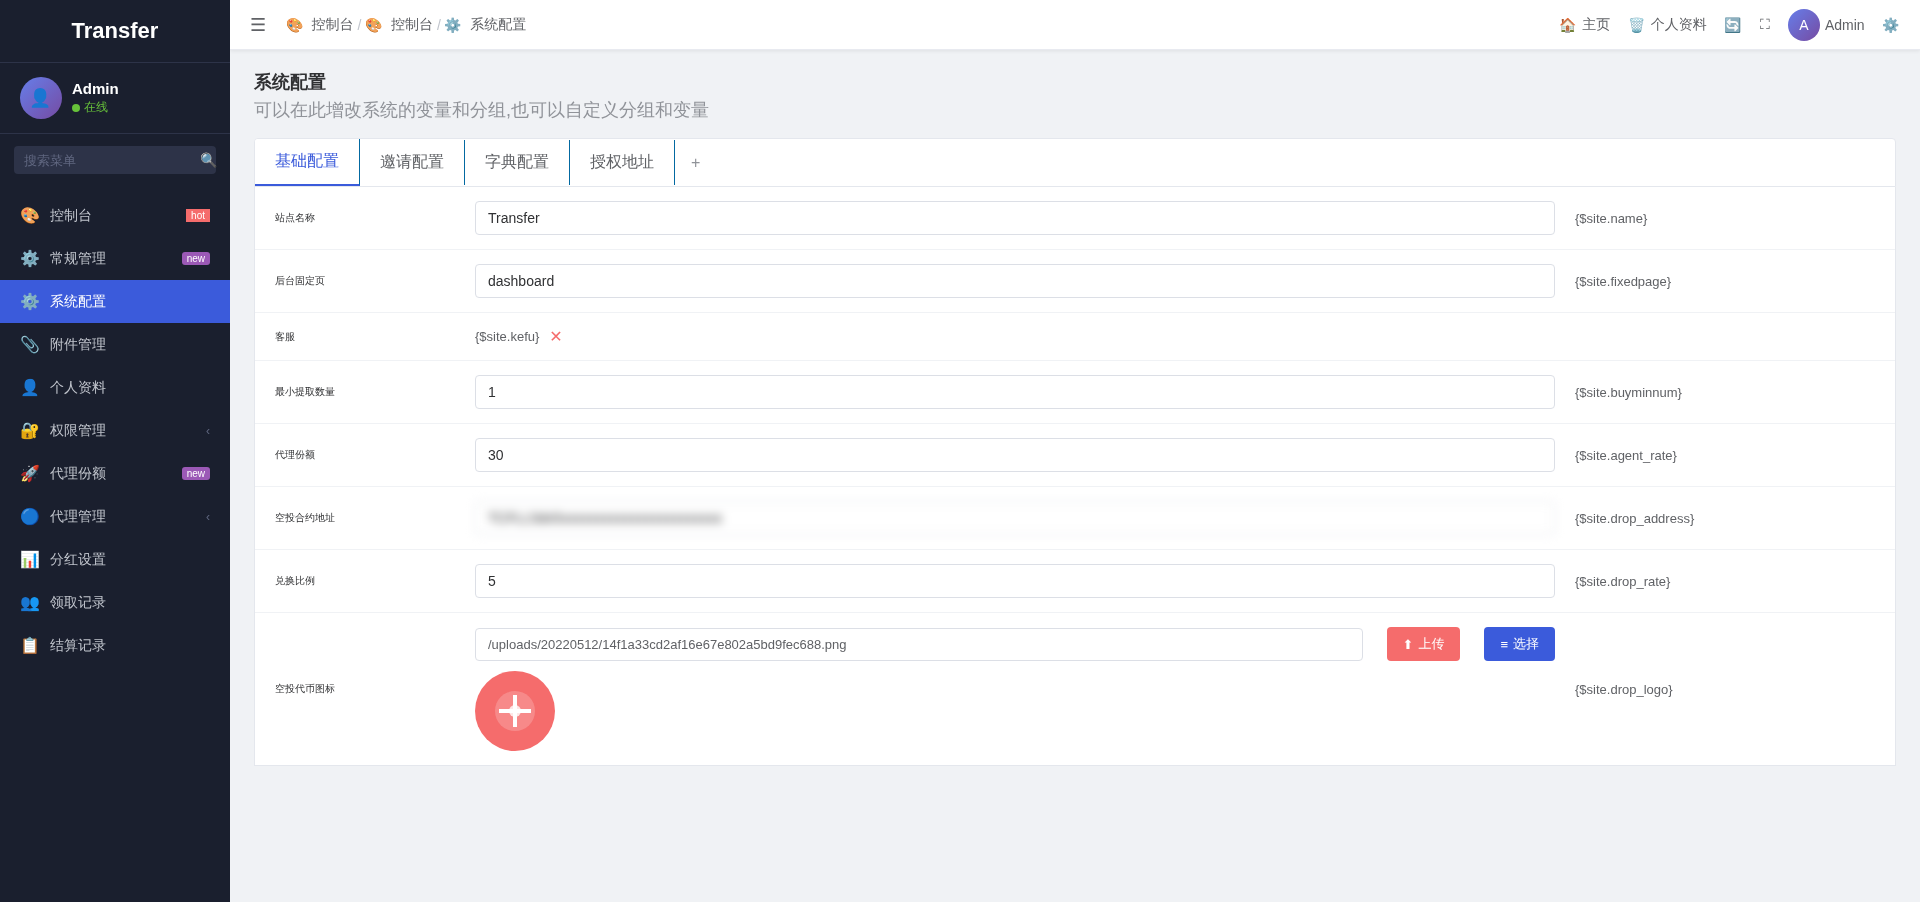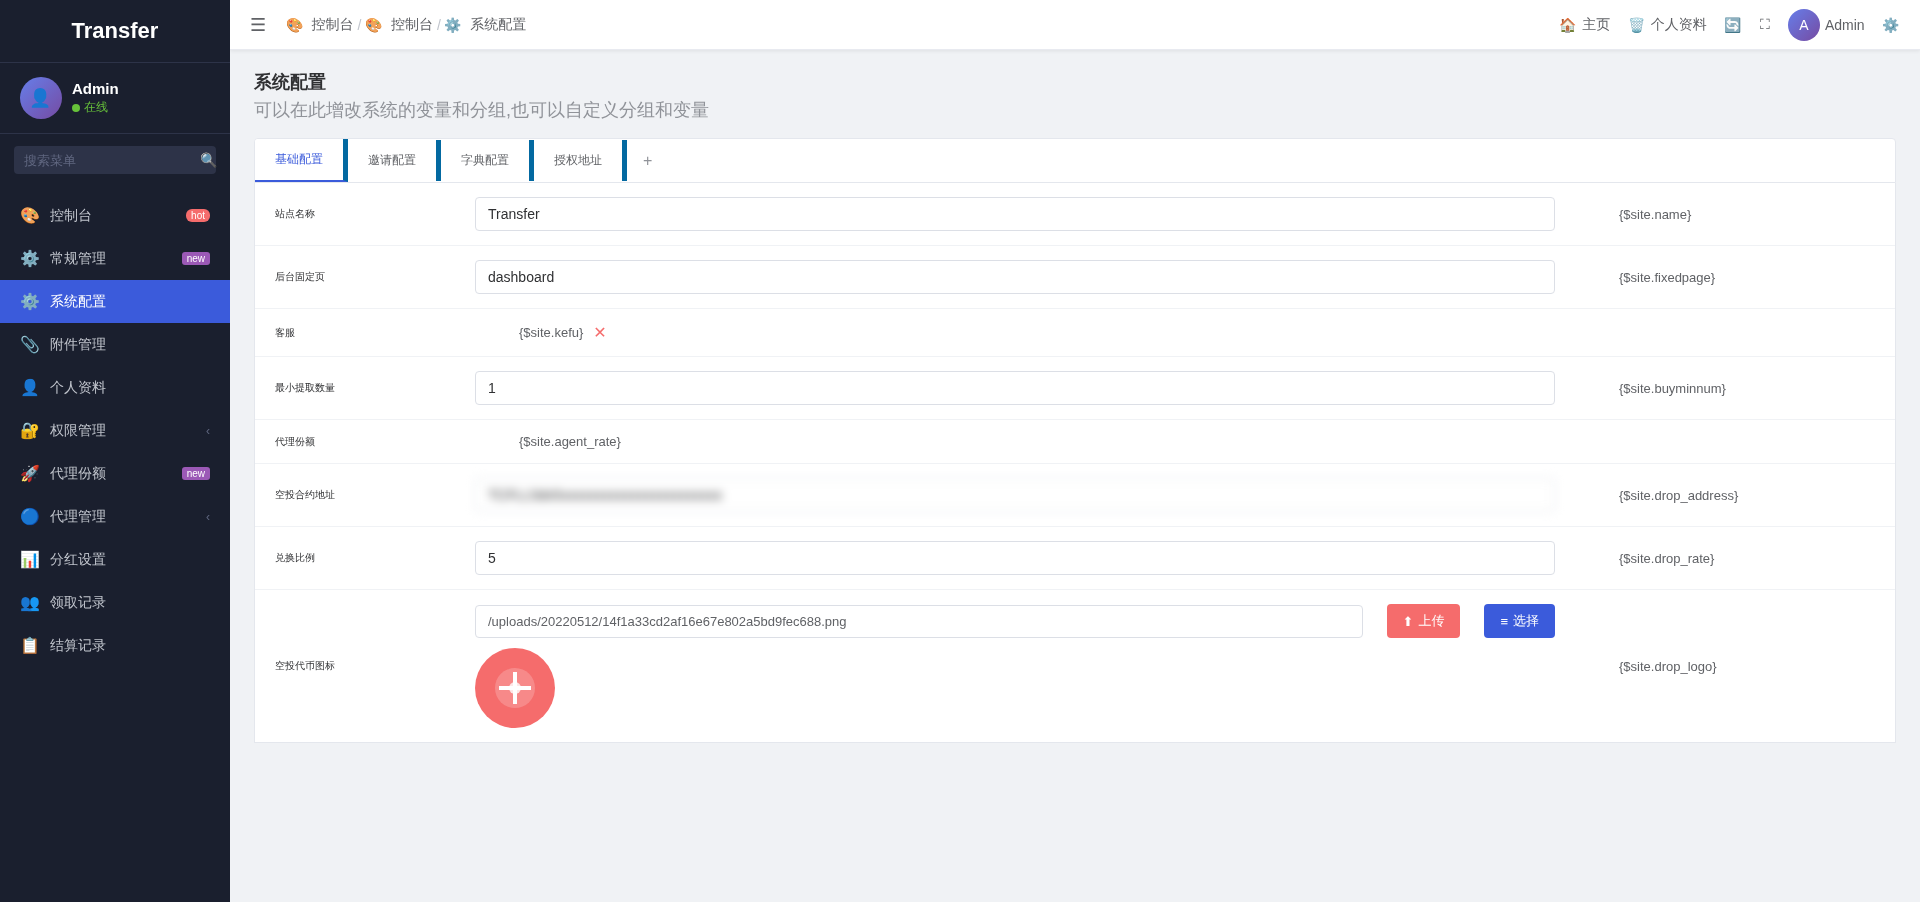--- a/index.html
+++ b/index.html
@@ -61,21 +61,21 @@
       padding: 12px 20px;
       cursor: pointer;
       color: #c0c4cc;
       font-size: 14px;
       position: relative;
       transition: background 0.2s;
     }
     .nav-item.active { background: #3b5bdb; color: #fff; }
     .nav-item .nav-icon { margin-right: 10px; font-size: 16px; width: 20px; text-align: center; }
     .nav-item .nav-label { flex: 1; }
-    .nav-badge-hot { background: #f56c6c; color: #fff; font-size: 10px; padding: 1px 5px; border-radius: 6px; margin-left: 6px; }
+    .nav-badge-hot { background: #f56c6c; color: #fff; font-size: 10px; padding: 1px 5px; border-radius: 0; margin-left: 6px; }
     .nav-badge-new { background: #9b59b6; color: #fff; font-size: 10px; padding: 1px 5px; border-radius: 3px; margin-left: 6px; }
     .nav-chevron { font-size: 12px; color: #606780; }
 
     
     .main-area { flex: 1; display: flex; flex-direction: column; overflow: hidden; }
 
     
     .topbar {
       height: 50px;
       background: #fff;
@@ -107,24 +107,24 @@
 
     .tabs-bar {
       display: flex; align-items: center;
       background: #fff;
       border: 1px solid #e4e7ed;
       border-radius: 4px 4px 0 0;
       overflow: hidden;
     }
     .tab-item {
       padding: 12px 20px;
-      font-size: 12px;
+      font-size: 16px;
       cursor: pointer;
       color: #606266;
-      border-right: 5px solid #0369a1;
+      border-right: 1px solid #0369a1;
       transition: background 0.2s;
     }
     .tab-item.active {
       color: #3b5bdb;
       background: #fff;
       border-bottom: 2px solid #3b5bdb;
     }
     .tab-add { padding: 10px 16px; cursor: pointer; color: #909399; font-size: 16px; }
 
     .config-table {
@@ -145,21 +145,21 @@
     .config-row {
       display: grid;
       grid-template-columns: 200px 1fr 300px;
       padding: 14px 20px;
       border-bottom: 1px solid #f0f2f5;
       align-items: center;
     }
     .config-row:last-child { border-bottom: none; }
     .config-label { font-size: 10px; color: #303133; }
     .config-value { padding-right: 20px; }
-    .config-varname { font-size: 13px; color: #606266; margin-left: 44px; }
+    .config-varname { font-size: 13px; color: #606266; }
     .config-varname-with-del { display: flex; align-items: center; gap: 10px; }
     .del-icon { color: #f56c6c; cursor: pointer; font-size: 16px; }
 
     .config-input {
       width: 100%;
       border: 1px solid #dcdfe6;
       border-radius: 4px;
       padding: 8px 12px;
       font-size: 14px;
       color: #303133;
@@ -372,20 +372,23 @@
       <div class="config-row">
         <div class="config-label">最小提取数量</div>
         <div class="config-value">
           <input class="config-input" type="text" value="1" style="">
         </div>
         <div class="config-varname">{$site.buyminnum}</div>
       </div>
 
       <div class="config-row">
         <div class="config-label">代理份额</div>
+        <div class="config-value">
+          <input class="config-input" type="text" value="30" style="">
+        </div>
         <div class="config-varname">{$site.agent_rate}</div>
       </div>
 
       <div class="config-row">
         <div class="config-label">空投合约地址</div>
         <div class="config-value">
           <input class="config-input config-blurred" type="text" value="TCFLL5dx5xxxxxxxxxxxxxxxxxxxxxxx" style="">
         </div>
         <div class="config-varname">{$site.drop_address}</div>
       </div>

